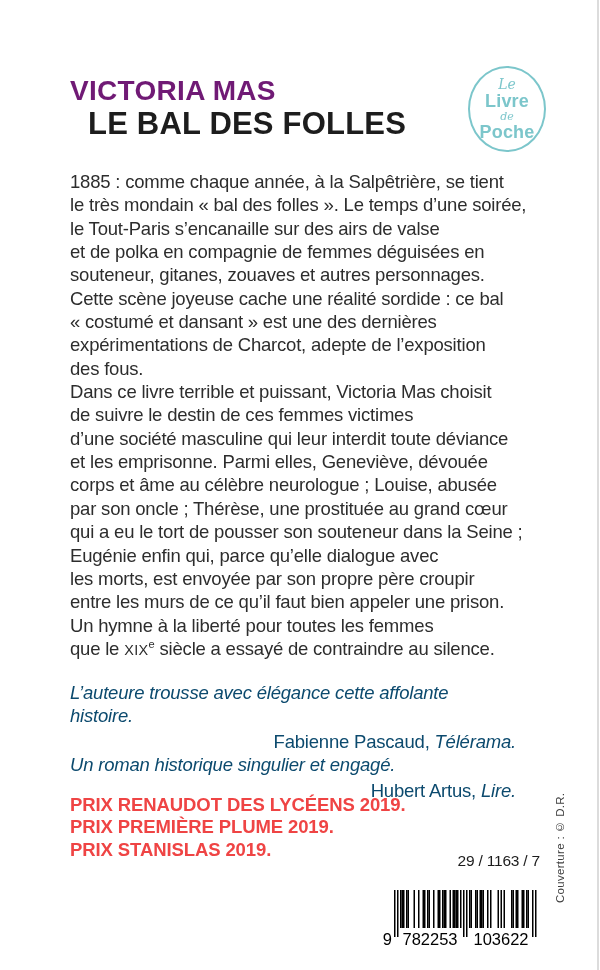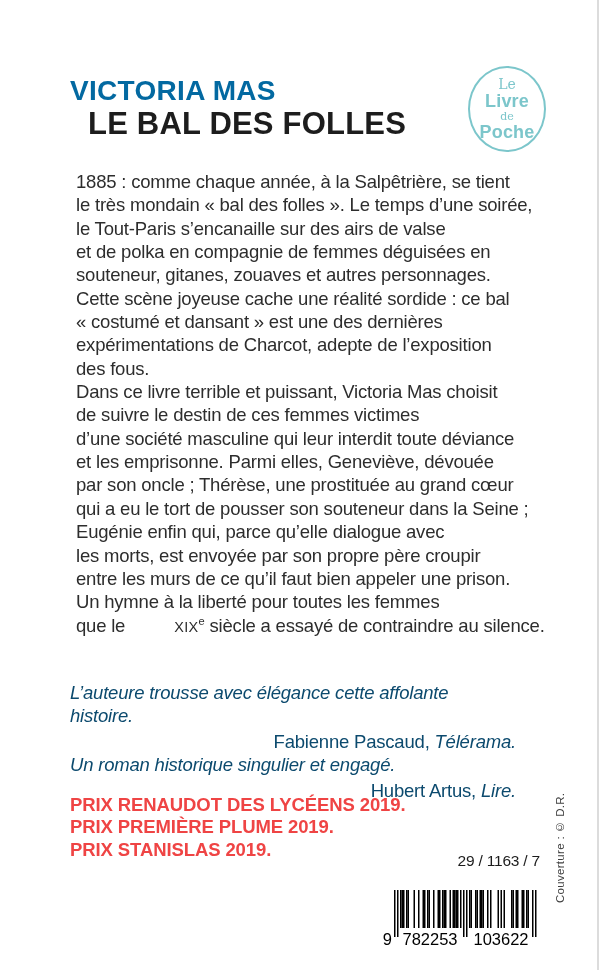--- a/index.html
+++ b/index.html
@@ -15,33 +15,33 @@
   .header{position:absolute;left:70px;top:76px;}
   .author{font-size:28px;font-weight:bold;letter-spacing:.3px;line-height:1.05;}
   .title{font-size:31px;font-weight:bold;color:#1d1d1d;letter-spacing:.2px;line-height:1.05;margin-top:3px;margin-left:18px;}
 
   
   .logo{
     position:absolute;left:468px;top:66px;width:74px;height:82px;
     border:2.5px solid #7cc6cb;border-radius:50%;
     text-align:center;color:#7cc6cb;line-height:1;
   }
-  .logo .script{font-family:"DejaVu Serif","Liberation Serif",serif;font-size:14px;}
+  .logo .script{font-family:"DejaVu Serif","Liberation Serif",serif;font-style:italic;font-size:14px;}
   .logo .l1{margin-top:9px;}
   .logo .l2{font-size:18px;font-weight:bold;letter-spacing:.2px;margin-top:1px;}
   .logo .l3{font-size:11px;margin-top:1px;}
   .logo .l4{font-size:18px;font-weight:bold;letter-spacing:.2px;margin-top:1px;}
 
   
   .synopsis{
-    position:absolute;left:76px;top:170px;
+    position:absolute;left:70px;top:170px;
     font-size:18.5px;line-height:23.35px;color:#2d2d2d;letter-spacing:-0.2px;
     white-space:nowrap;
   }
-  .synopsis .sc{font-size:0.78em;text-transform:uppercase;letter-spacing:.4px;margin-left:44px;}
+  .synopsis .sc{font-size:0.78em;text-transform:uppercase;letter-spacing:.4px;}
   .synopsis sup{font-size:0.6em;vertical-align:super;line-height:0;}
 
   
   .reviews{position:absolute;left:70px;top:681px;width:446px;color:#0c4a6e;}
   .review .quote{font-style:italic;font-size:18.5px;letter-spacing:-0.2px;line-height:23px;}
   .review .attribution{text-align:right;font-size:18.5px;letter-spacing:-0.2px;margin-top:4px;}
   .review .attribution i{font-style:italic;}
   .review + .review{}
 
   
@@ -65,21 +65,21 @@
   .barcode{position:absolute;left:380px;top:890px;width:160px;height:58px;}
   .barcode svg{display:block;}
   .barcode text{font-family:"Liberation Sans","DejaVu Sans",sans-serif;font-size:16.5px;fill:#000;}
 </style>
 </head>
 <body>
 
 <div class="cover">
 
   <header class="header">
-    <div class="author" style="color:#0369a1">VICTORIA MAS</div>
+    <div class="author" style="color:#701a75">VICTORIA MAS</div>
     <div class="title">LE BAL DES FOLLES</div>
   </header>
 
   <div class="logo">
     <div class="script l1">Le</div>
     <div class="l2">Livre</div>
     <div class="script l3">de</div>
     <div class="l4">Poche</div>
   </div>
 
@@ -90,20 +90,21 @@
       <div>et de polka en compagnie de femmes déguisées en</div>
       <div>souteneur, gitanes, zouaves et autres personnages.</div>
       <div>Cette scène joyeuse cache une réalité sordide : ce bal</div>
       <div>« costumé et dansant » est une des dernières</div>
       <div>expérimentations de Charcot, adepte de l’exposition</div>
       <div>des fous.</div>
       <div>Dans ce livre terrible et puissant, Victoria Mas choisit</div>
       <div>de suivre le destin de ces femmes victimes</div>
       <div>d’une société masculine qui leur interdit toute déviance</div>
       <div>et les emprisonne. Parmi elles, Geneviève, dévouée</div>
+      <div>corps et âme au célèbre neurologue ; Louise, abusée</div>
       <div>par son oncle ; Thérèse, une prostituée au grand cœur</div>
       <div>qui a eu le tort de pousser son souteneur dans la Seine ;</div>
       <div>Eugénie enfin qui, parce qu’elle dialogue avec</div>
       <div>les morts, est envoyée par son propre père croupir</div>
       <div>entre les murs de ce qu’il faut bien appeler une prison.</div>
       <div>Un hymne à la liberté pour toutes les femmes</div>
       <div>que le <span class="sc">xix</span><sup>e</sup> siècle a essayé de contraindre au silence.</div>
     </section>
 
   <section class="reviews">

